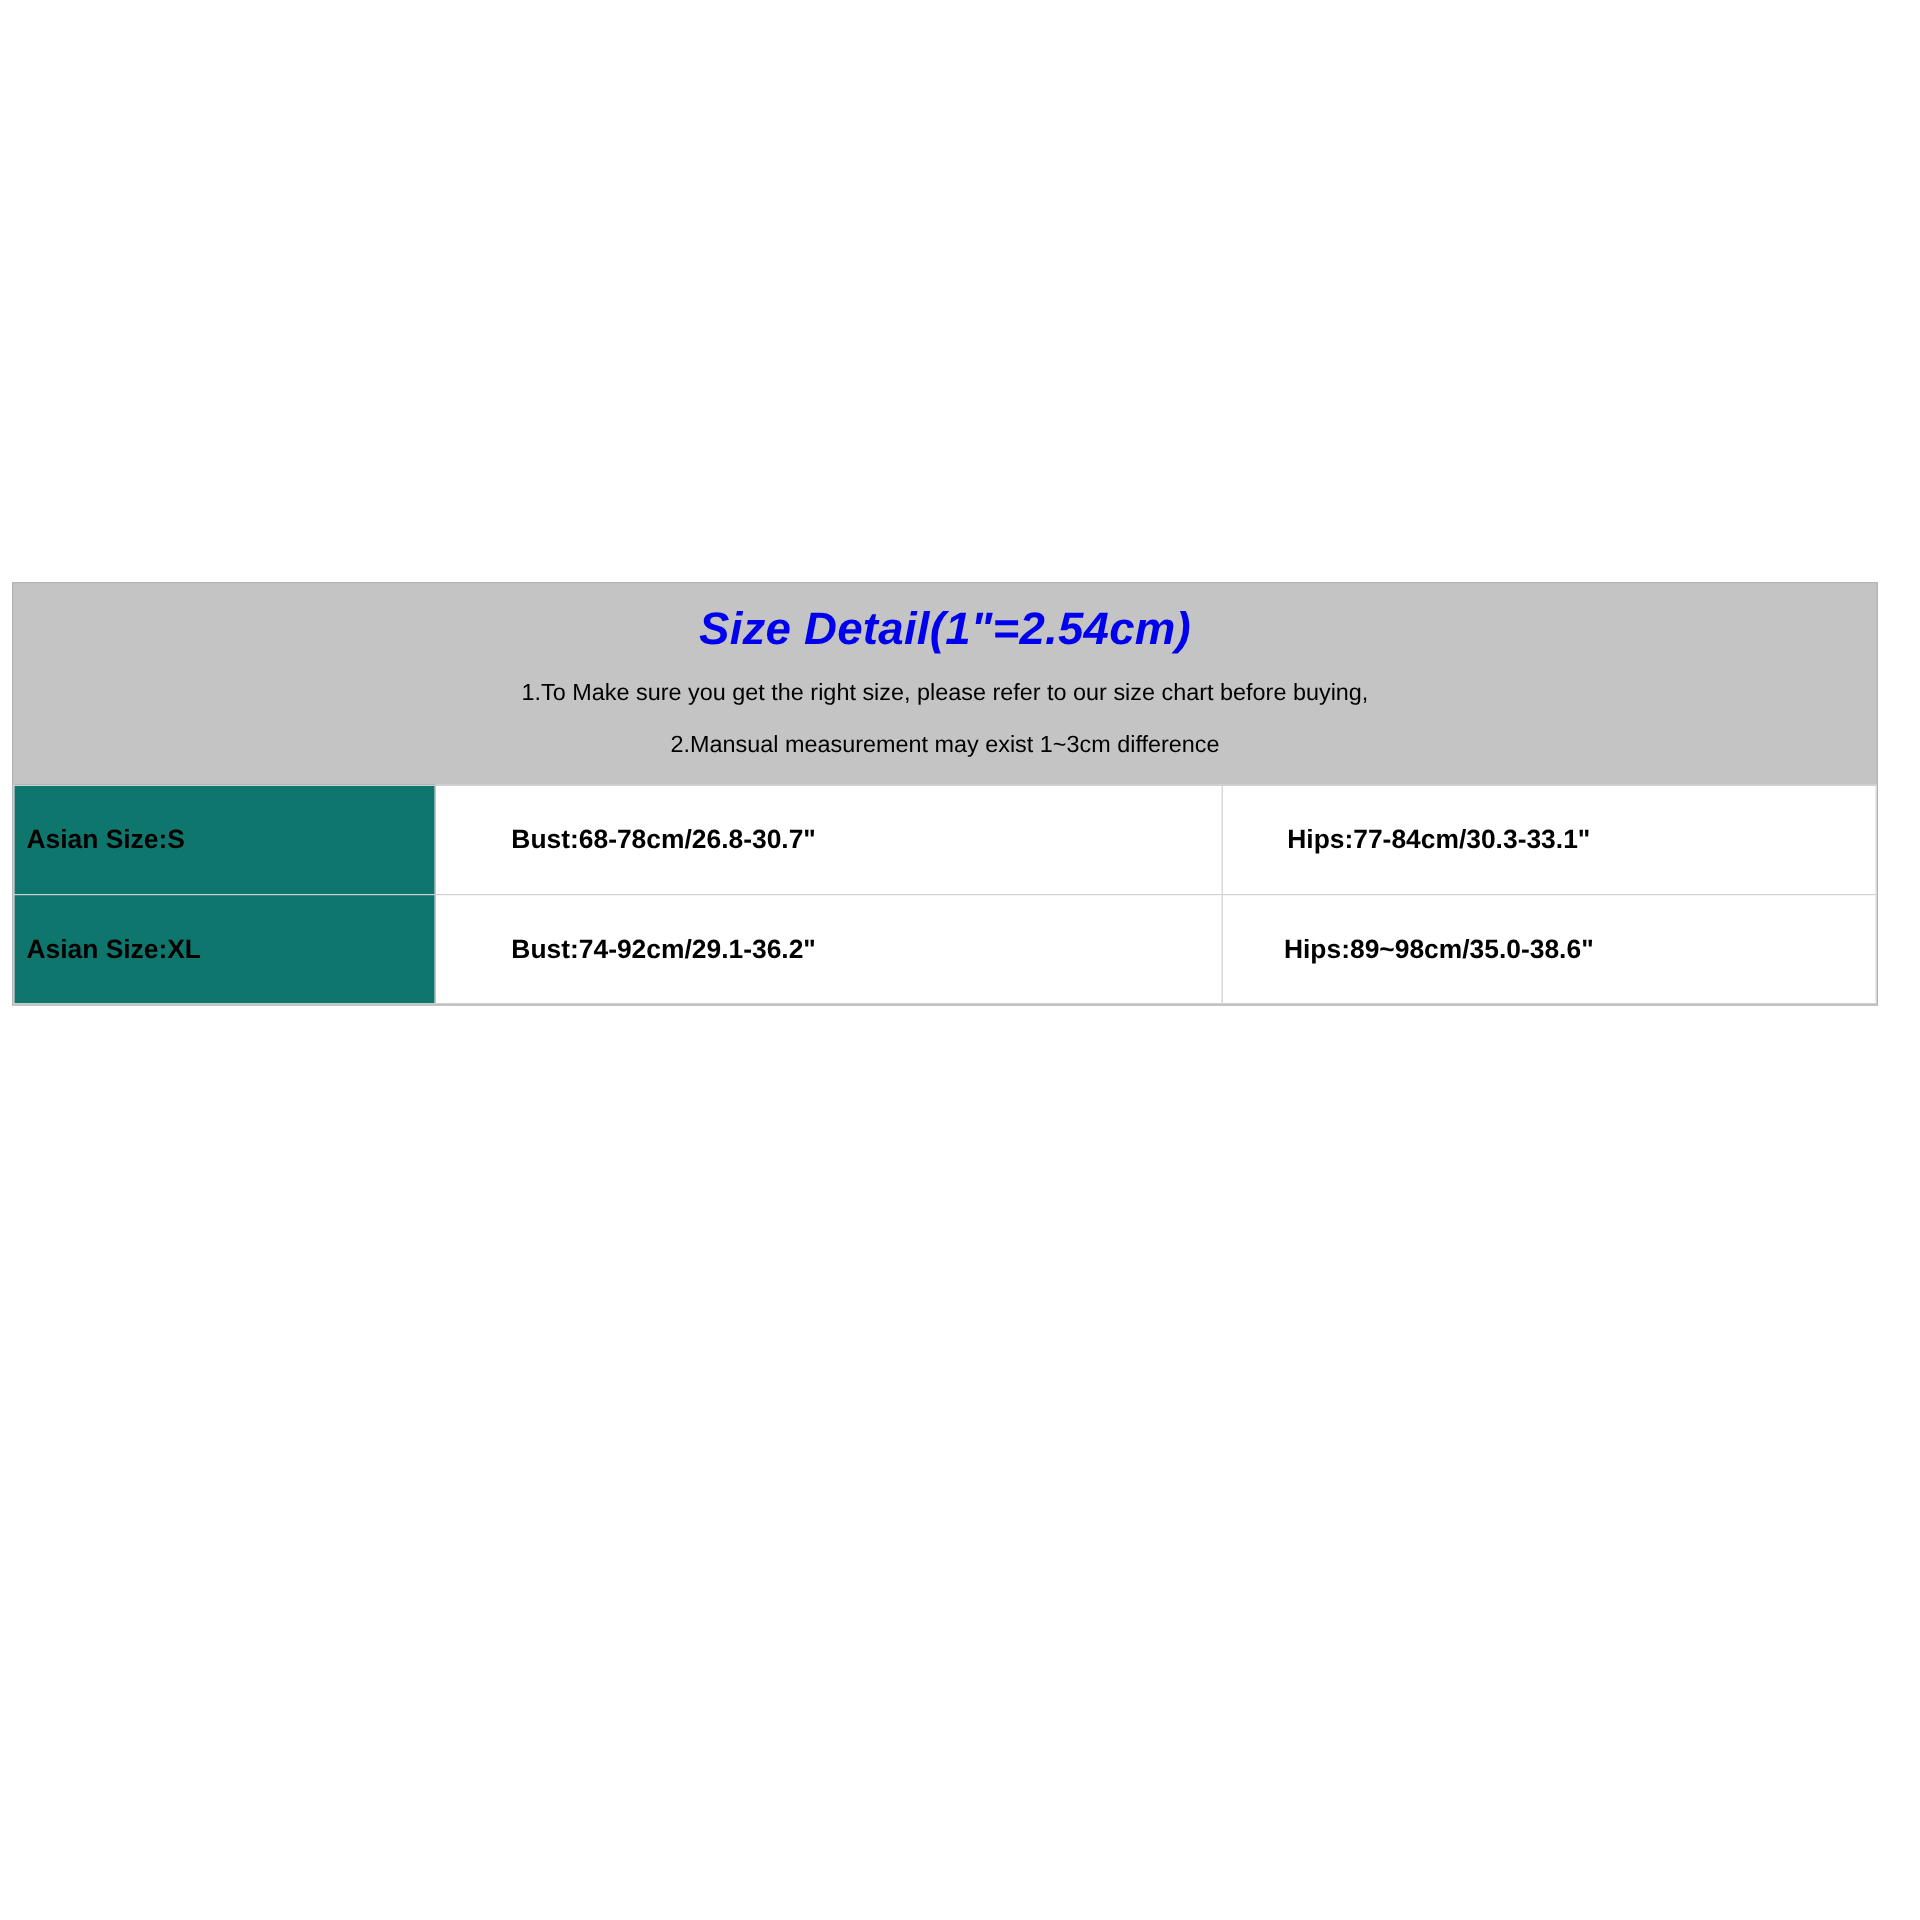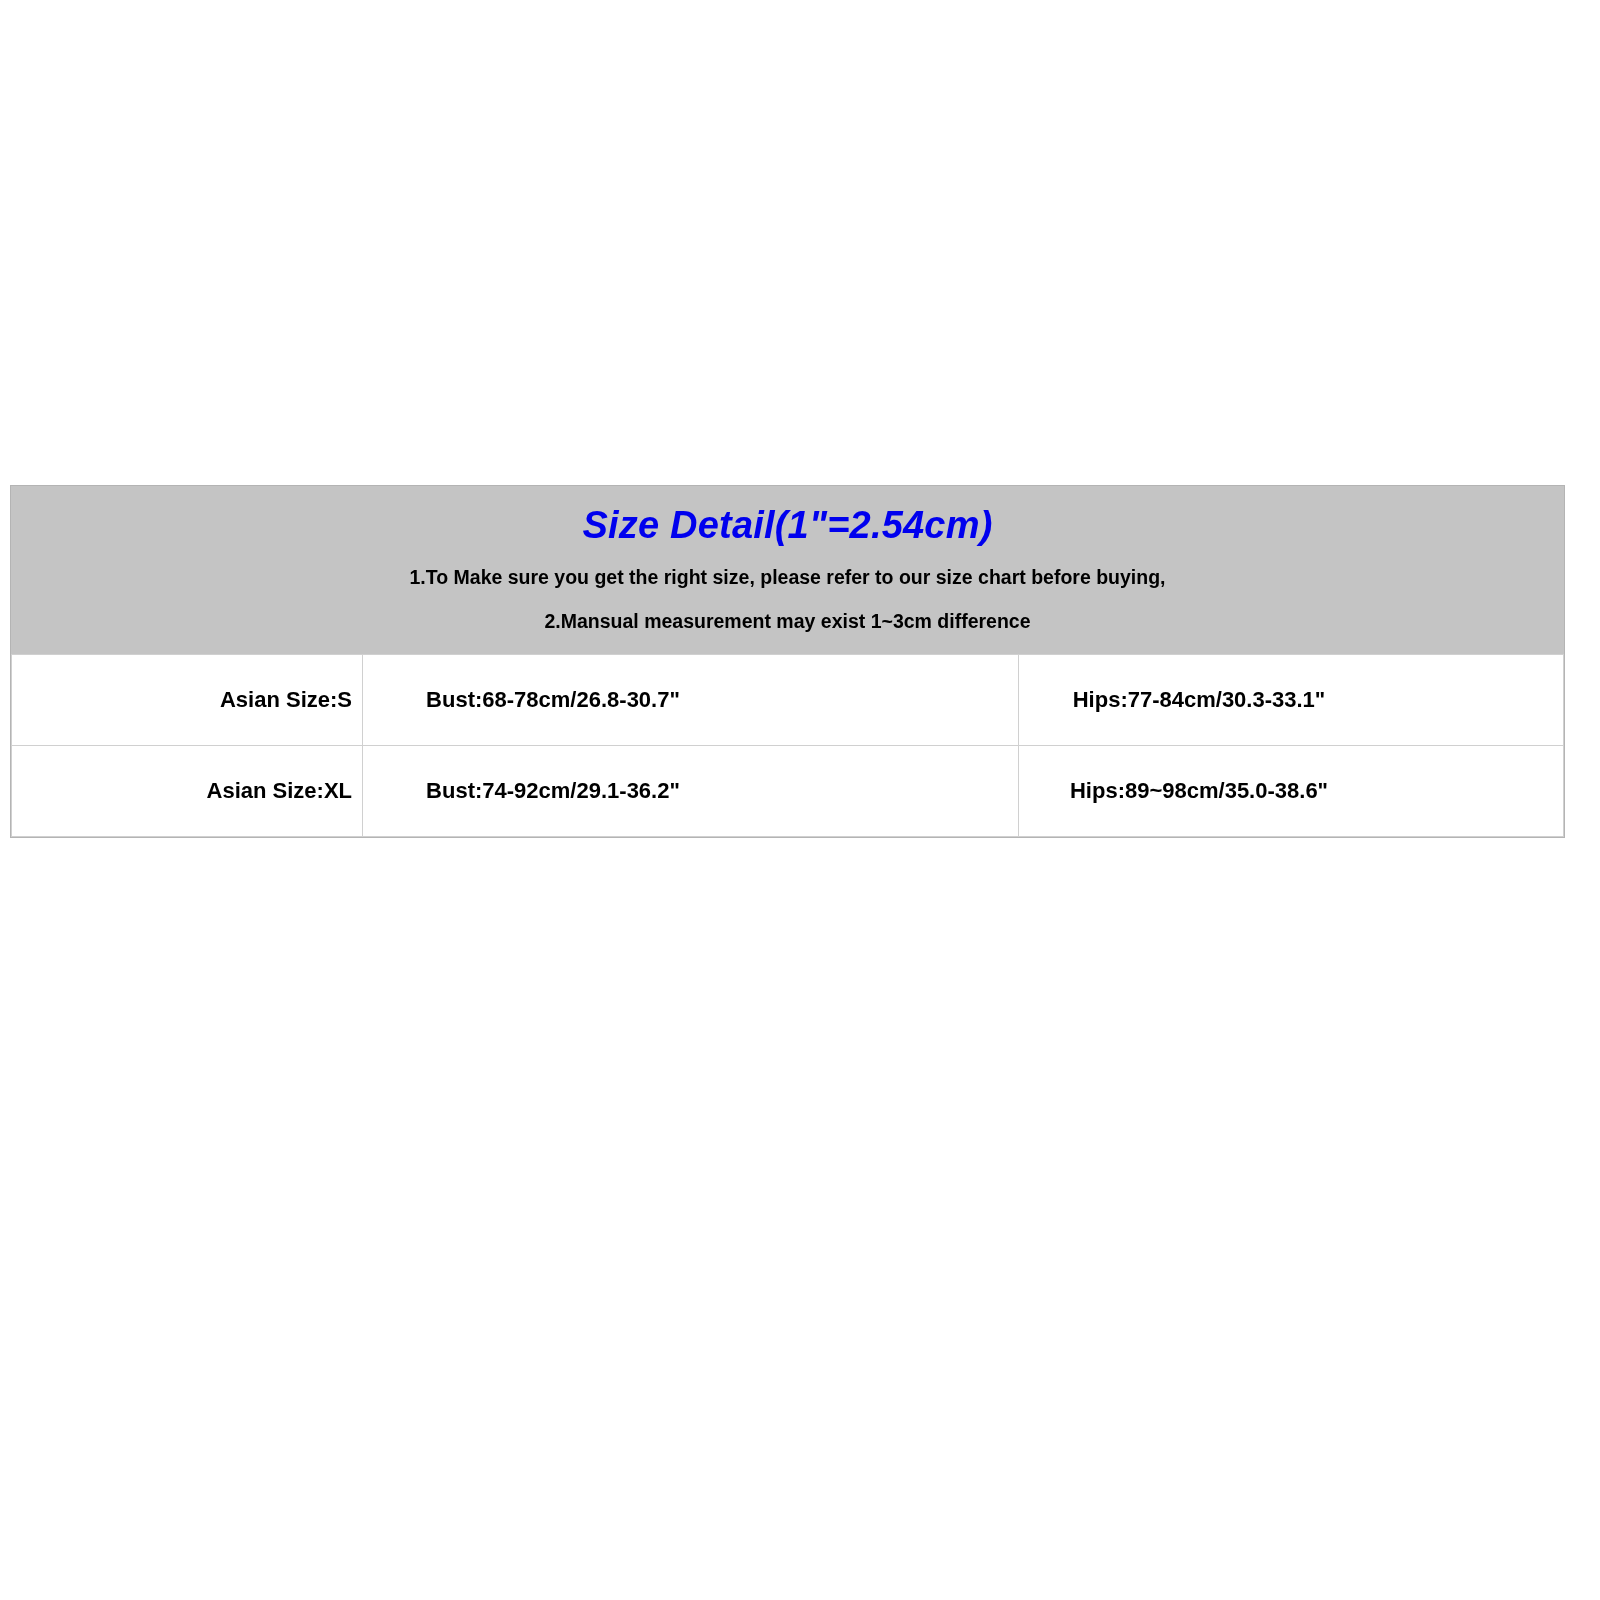--- a/index.html
+++ b/index.html
@@ -31,21 +31,21 @@
     color: #0000ee;
     font-size: 38px;
     font-weight: bold;
     font-style: italic;
     margin: 0 0 16px 0;
     letter-spacing: 0.2px;
   }
   .note {
     color: #000000;
     font-size: 19.5px;
-    font-weight: bold;
+    font-weight: normal;
     line-height: 1.45;
     margin: 12px 0 16px 0;
   }
   .note.wide {
     padding: 0 18px;
   }
   .note:last-child {
     margin-bottom: 4px;
   }
   table.size-table {
@@ -58,22 +58,22 @@
     font-size: 22px;
     font-weight: bold;
     color: #000000;
     padding: 14px 10px;
     line-height: 1.35;
     vertical-align: middle;
     height: 62px;
   }
   td.size-label {
     width: 330px;
-    background: #ffffff;
-    text-align: right;
+    background: #0f766e;
+    text-align: left;
     border-left: none;
   }
   td.bust-cell {
     width: 635px;
     background: #ffffff;
     text-align: center;
     padding-left: 40px;
   }
   td.hips-cell {
     background: #ffffff;

